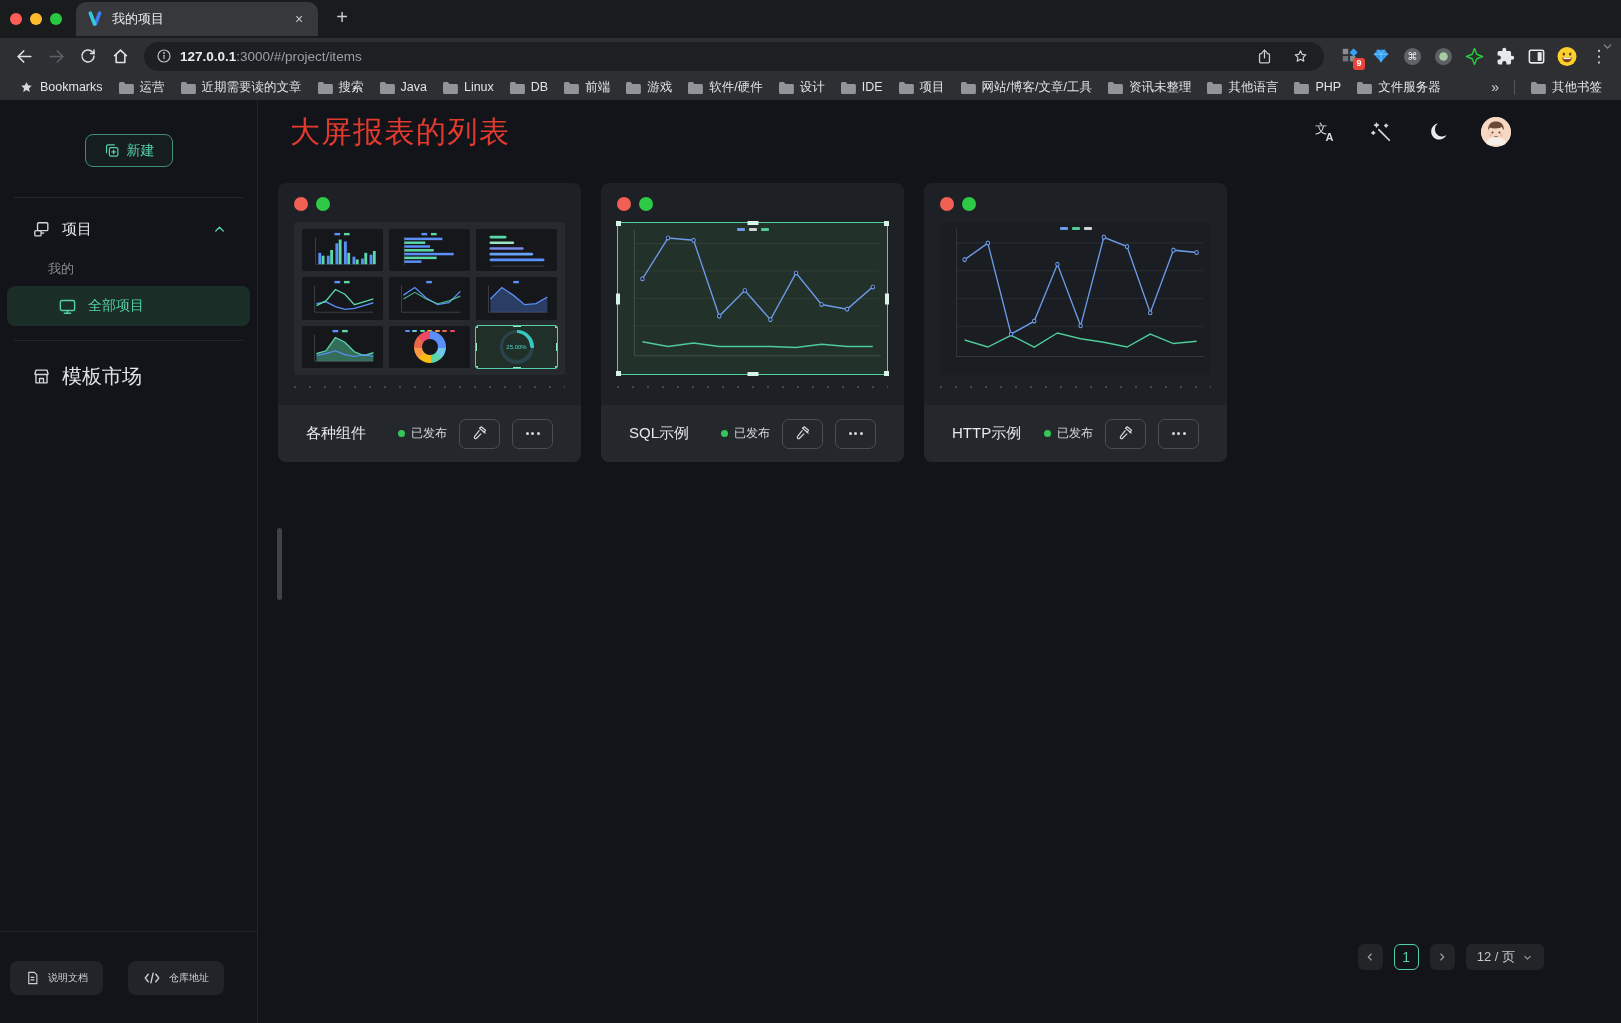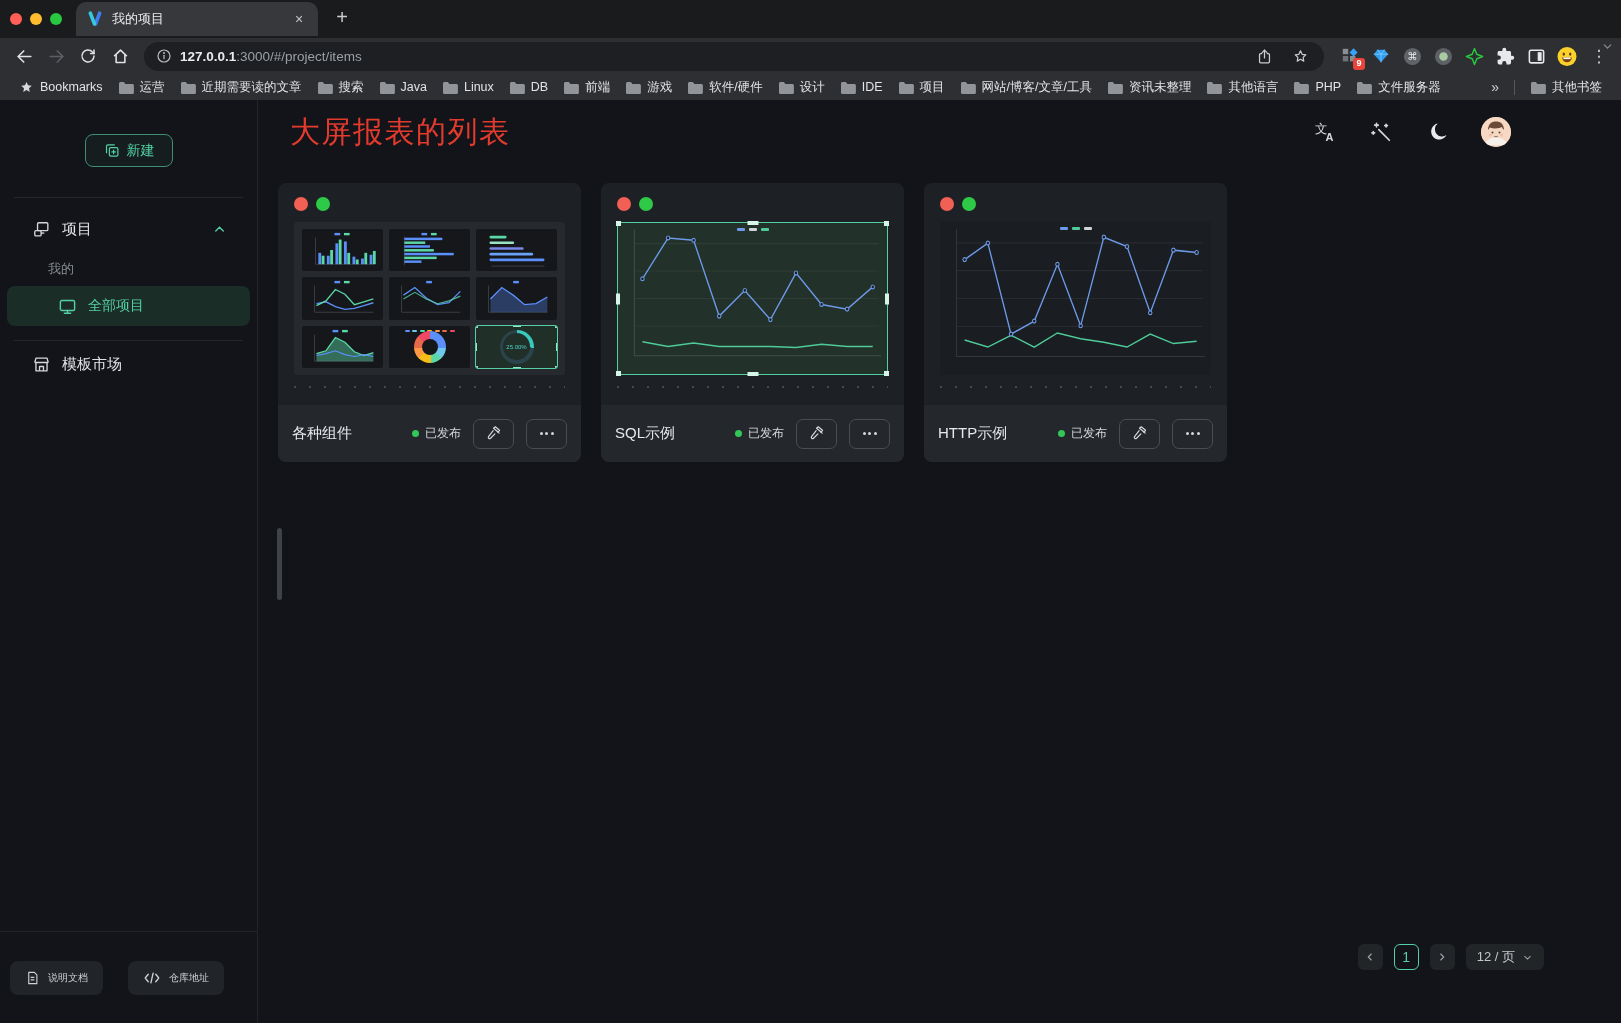--- a/index.html
+++ b/index.html
@@ -43,21 +43,21 @@
   
   .page{position:absolute;top:100px;left:0;right:0;bottom:0;display:flex;background:var(--page-bg)}
   .sidebar{width:258px;border-right:1px solid #222428;position:relative;flex:none}
   .btn-new{margin:34px auto 4px;width:88px;height:33px;display:flex;align-items:center;justify-content:center;gap:7px;border:1px solid #3e8f72;border-radius:8px;color:var(--accent);font-size:14px;background:rgba(83,209,164,0.05);cursor:pointer}
   .sb-divider{height:1px;background:#24262a;margin:30px 14px 0}
   .sb-group{margin-top:10px;height:42px;display:flex;align-items:center;gap:11px;padding:0 30px 0 32px;font-size:15px;color:#e2e5e8}
   .sb-group .grow{flex:1}
   .sb-mine{padding-left:48px;margin-top:8px;height:22px;font-size:13px;color:#878c91;display:flex;align-items:center}
   .sb-item{height:40px;margin:6px 7px 0;border-radius:8px;display:flex;align-items:center;gap:11px;padding-left:51px;font-size:14px;color:#d9dcdf;cursor:pointer}
   .sb-item.active{background:#1b2d27;color:var(--accent)}
-  .sb-market{margin-top:14px;height:42px;display:flex;align-items:flex-start;gap:11px;padding-left:32px;font-size:15px;color:#e0e3e6;cursor:pointer}
+  .sb-market{margin-top:14px;height:42px;display:flex;align-items:center;gap:11px;padding-left:32px;font-size:20px;color:#e0e3e6;cursor:pointer}
   .sb-footer{position:absolute;left:0;right:0;bottom:0;height:92px;border-top:1px solid #222428;display:flex;align-items:center;padding:0 10px;gap:25px}
   .sb-foot-btn{height:34px;background:#212428;border-radius:8px;display:flex;align-items:center;gap:8px;padding:0 15px;font-size:10px;color:#ced2d5;cursor:pointer}
 
   .main{flex:1;position:relative}
   .main-header{height:64px;display:flex;align-items:center;padding-left:32px}
   .page-title{font-size:30px;letter-spacing:1.5px;color:var(--title-red);font-weight:500}
   .header-icons{margin-left:auto;display:flex;align-items:center;gap:27px;padding-right:110px}
   .hicon{width:30px;height:30px;display:flex;align-items:center;justify-content:center;cursor:pointer}
   .avatar{width:30px;height:30px;border-radius:50%;overflow:hidden;background:#f6d8c3}
 
@@ -66,21 +66,21 @@
   .card-dots{display:flex;gap:8px}
   .cdot{width:14px;height:14px;border-radius:50%}
   .cdot.r{background:#f25f55}.cdot.g{background:#2ec946}
   .thumb{margin-top:11px;height:153px;border-radius:3px;position:relative}
   .thumb.grid9{background:#26292d;padding:7px 8px;display:grid;grid-template-columns:1fr 1fr 1fr;grid-template-rows:1fr 1fr 1fr;gap:6px}
   .thumb.sel{background:#223129;border:1px solid var(--accent)}
   .thumb.dark{background:#1a1d21}
   .tile{background:#15171b;border-radius:2px;position:relative;display:flex;align-items:center;justify-content:center;overflow:hidden}
   .tile.sel9{background:#203029;outline:1px solid var(--accent)}
   .dotline{margin-top:11px;height:2px;background:repeating-linear-gradient(90deg,#45494e 0 2px,transparent 2px 15px)}
-  .card-footer{position:absolute;left:0;right:0;bottom:0;height:57px;background:var(--card-foot);border-radius:0 0 8px 8px;display:flex;align-items:center;padding:0 14px;gap:12px}
+  .card-footer{position:absolute;left:0;right:0;bottom:0;height:57px;background:var(--card-foot);border-radius:0 0 8px 8px;display:flex;align-items:center;padding:0 28px;gap:12px}
   .card-title{font-size:15px;color:#e6e9ec;flex:1}
   .status{display:flex;align-items:center;gap:6px;font-size:12px;color:#d4d7da}
   .status-dot{width:7px;height:7px;border-radius:50%;background:var(--status-green)}
   .icon-btn{width:41px;height:30px;border:1px solid #4a4e53;border-radius:7px;display:flex;align-items:center;justify-content:center;background:transparent;cursor:pointer;color:#d5d8db}
   .ellipsis{display:flex;gap:2.5px}
   .ellipsis i{width:3px;height:3px;border-radius:50%;background:#d5d8db}
 
   .mini-legend{position:absolute;top:5px;left:50%;transform:translateX(-50%);display:flex;gap:4px;align-items:center}
   .dash{width:8px;height:2.5px;border-radius:1px}
   .linechart{position:absolute;inset:0;width:100%;height:100%}

